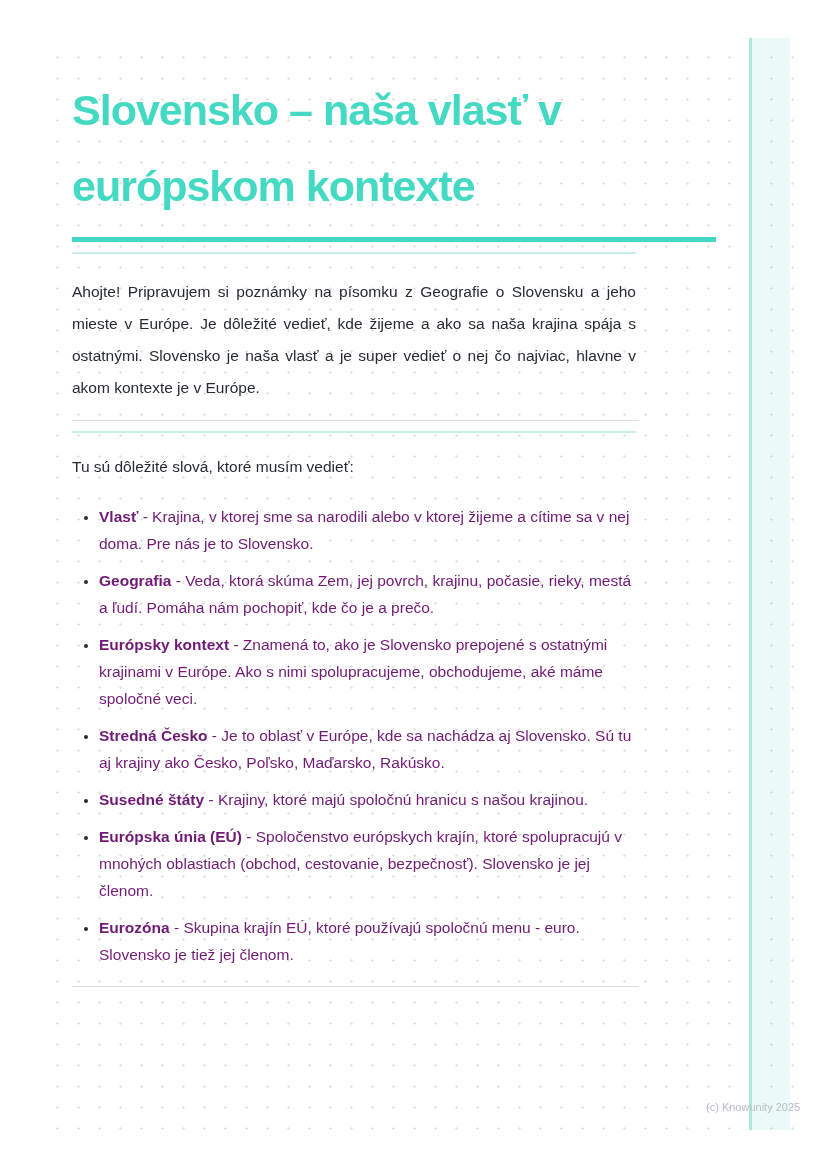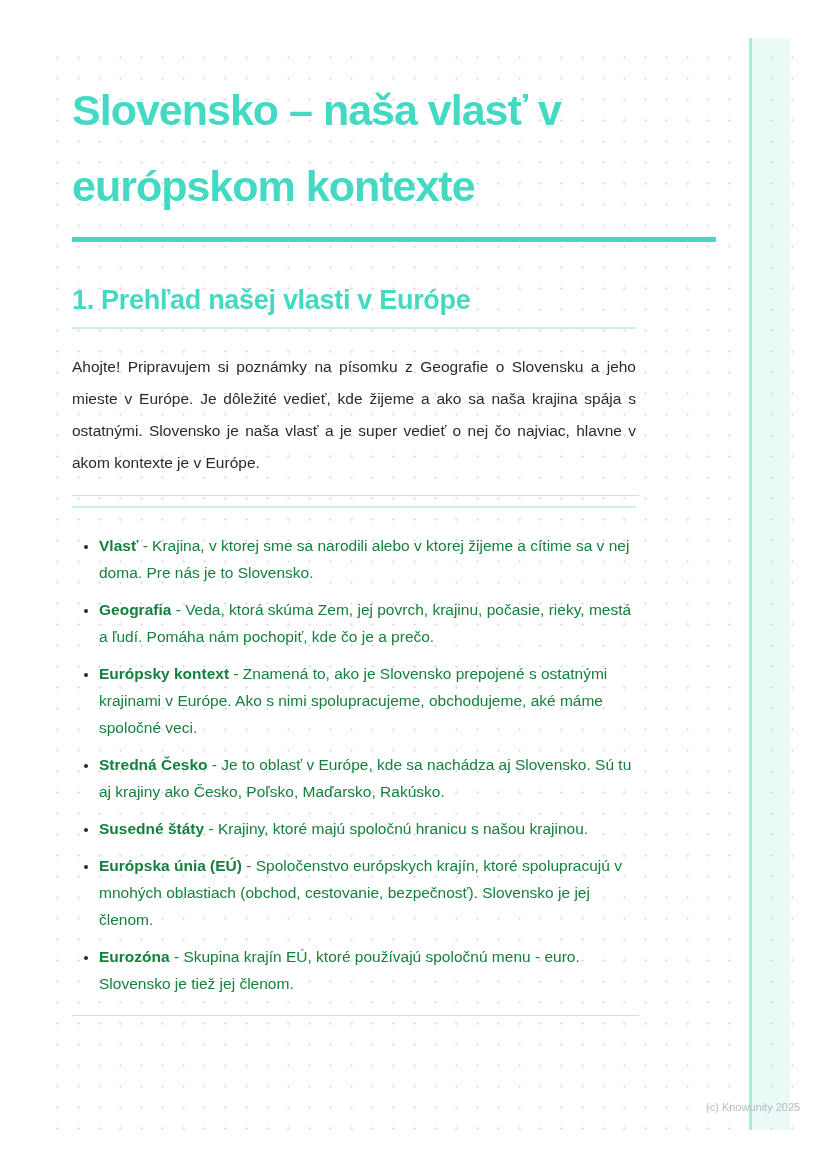--- a/index.html
+++ b/index.html
@@ -33,49 +33,49 @@
   .sec2 h2{margin-top:34px;}
   .sec3 h2{margin-top:32px;}
 
   p.body{margin:22px 0 0;font-size:15.5px;line-height:32px;text-align:justify;}
   p.intro{margin:22px 0 0;font-size:15.5px;line-height:24px;}
 
   hr.divider{border:none;border-top:1px solid #dcdcdc;margin:16px 0 0;width:567px;}
   .sec2 hr.divider{margin-top:18px;}
 
   ul.terms{margin:24px 0 0;padding-left:27px;list-style:disc;}
-  ul.terms li{font-size:15.5px;line-height:27px;margin-bottom:10px;color:#15803d;}
+  ul.terms li{font-size:15.5px;line-height:27px;margin-bottom:10px;color:#701a75;}
   ul.terms li::marker{color:#262b33;font-size:14px;}
   .term{font-weight:700;}
 
   .footer{position:absolute;left:706px;top:1101px;font-size:11px;
           color:#b7bdc3;z-index:5;white-space:nowrap;}
 </style>
 </head>
 <body>
 
 <div class="page">
   <div class="dots"></div>
   <div class="side-line"></div>
   <div class="side-col"></div>
 
   <div class="content">
 
     <h1>Slovensko – naša vlasť v európskom kontexte</h1>
     <div class="title-rule"></div>
 
     <section class="sec1">
-      <h2>1. Prehľad našej vlasti v Európe</h2>
       <div class="h2-rule"></div>
       <p class="body">Ahojte! Pripravujem si poznámky na písomku z Geografie o Slovensku a jeho mieste v Európe. Je dôležité vedieť, kde žijeme a ako sa naša krajina spája s ostatnými. Slovensko je naša vlasť a je super vedieť o nej čo najviac, hlavne v akom kontexte je v Európe.</p>
       <hr class="divider">
     </section>
 
     <section class="sec2">
       <div class="h2-rule"></div>
+      <p class="intro">Tu sú dôležité slová, ktoré musím vedieť:</p>
       <ul class="terms">
         <li><span class="term">Vlasť</span> <span class="def">- Krajina, v ktorej sme sa narodili alebo v ktorej žijeme a cítime sa v nej doma. Pre nás je to Slovensko.</span></li>
         <li><span class="term">Geografia</span> <span class="def">- Veda, ktorá skúma Zem, jej povrch, krajinu, počasie, rieky, mestá a ľudí. Pomáha nám pochopiť, kde čo je a prečo.</span></li>
         <li><span class="term">Európsky kontext</span> <span class="def">- Znamená to, ako je Slovensko prepojené s ostatnými krajinami v Európe. Ako s nimi spolupracujeme, obchodujeme, aké máme spoločné veci.</span></li>
         <li><span class="term">Stredná Česko</span> <span class="def">- Je to oblasť v Európe, kde sa nachádza aj Slovensko. Sú tu aj krajiny ako Česko, Poľsko, Maďarsko, Rakúsko.</span></li>
         <li><span class="term">Susedné štáty</span> <span class="def">- Krajiny, ktoré majú spoločnú hranicu s našou krajinou.</span></li>
         <li><span class="term">Európska únia (EÚ)</span> <span class="def">- Spoločenstvo európskych krajín, ktoré spolupracujú v mnohých oblastiach (obchod, cestovanie, bezpečnosť). Slovensko je jej členom.</span></li>
         <li><span class="term">Eurozóna</span> <span class="def">- Skupina krajín EÚ, ktoré používajú spoločnú menu - euro. Slovensko je tiež jej členom.</span></li>
       </ul>
       <hr class="divider">

